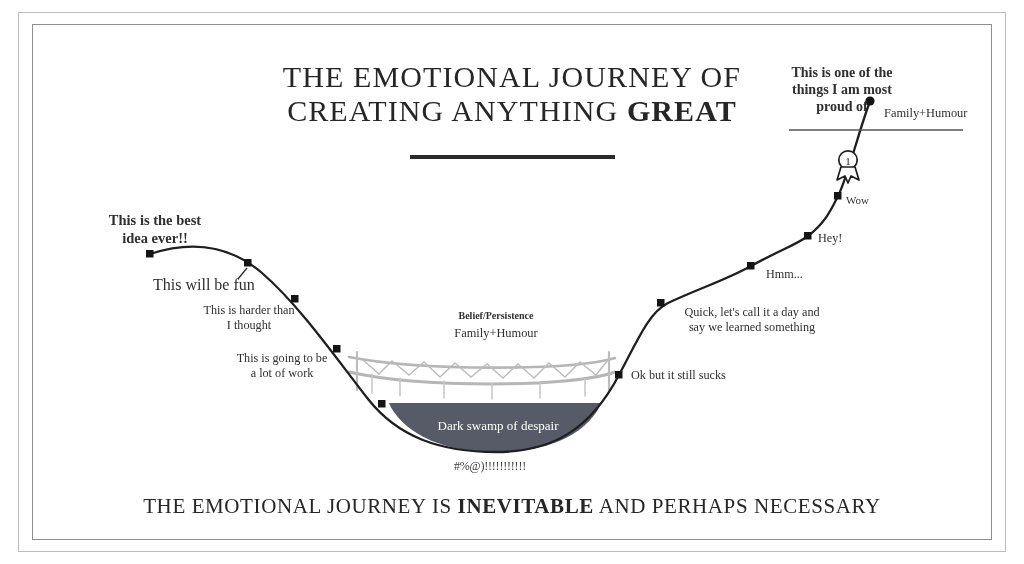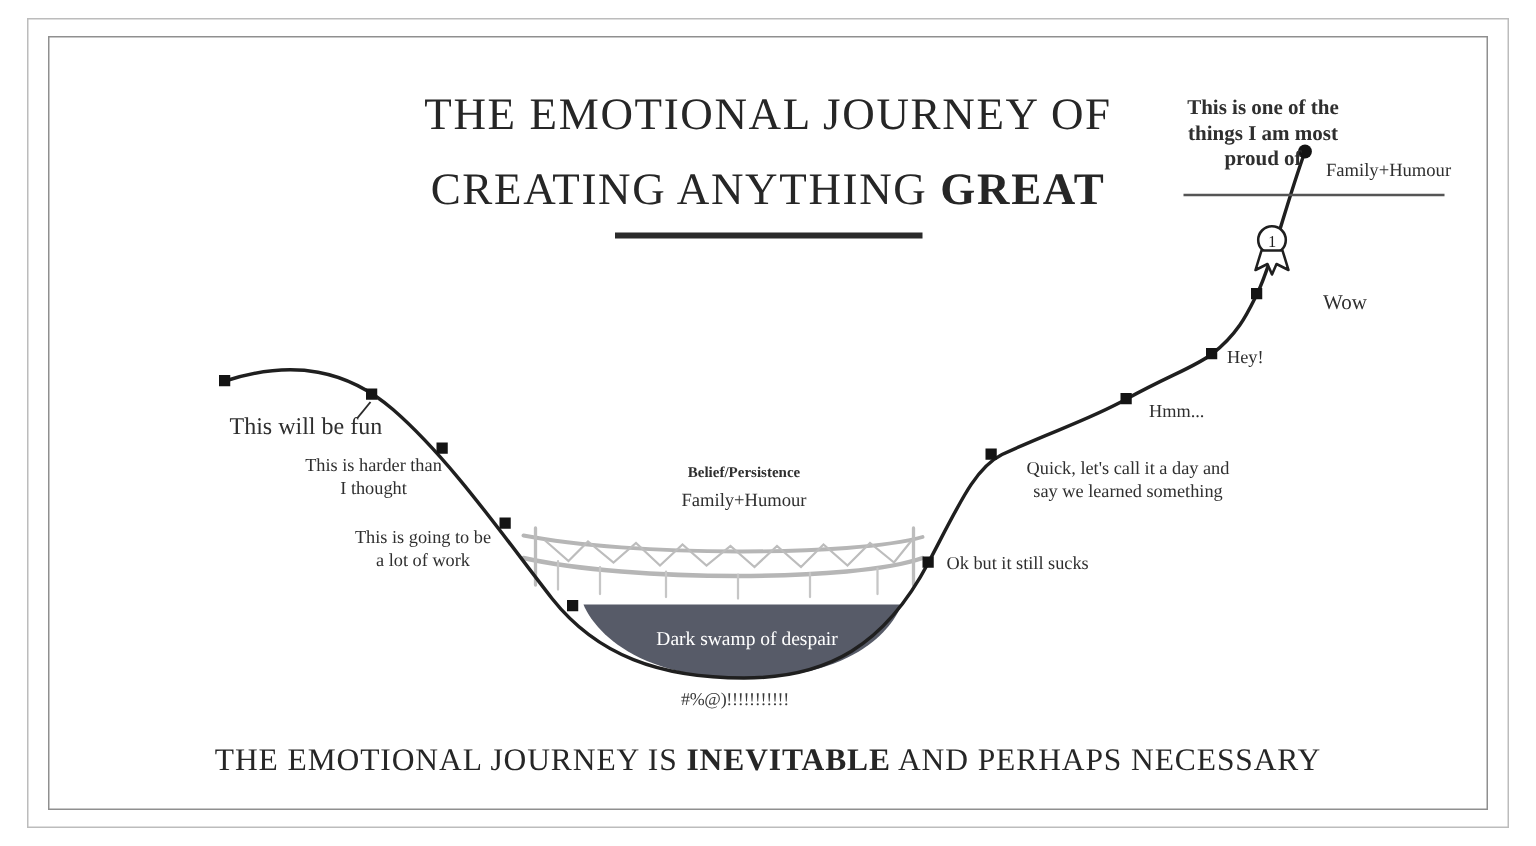--- a/index.html
+++ b/index.html
@@ -48,21 +48,21 @@
   }
   .title{
     position:absolute;
     left:0;right:0;top:60px;
     text-align:center;
     font-size:30px;
     letter-spacing:1.1px;
     color:#262626;
     font-family:"Liberation Serif",serif;
   }
-  .title .l2{display:block;margin-top:16px;}
+  .title .l2{display:block;margin-top:0;}
   .title b{font-weight:bold;}
   .title-rule{
     position:absolute;
     left:410px;top:155px;
     width:205px;height:4px;
     background:#2b2b2b;
   }
   .tagline{
     position:absolute;
     left:0;right:0;top:494px;
@@ -78,21 +78,21 @@
     text-align:center;width:118px;
   }
   .lbl-fun{left:153px;top:275px;font-size:16px;}
   .lbl-harder{left:199px;top:303px;font-size:12.2px;text-align:center;width:100px;}
   .lbl-work{left:233px;top:351px;font-size:12.2px;text-align:center;width:98px;}
   .lbl-sucks{left:266px;top:405px;font-size:12.2px;text-align:center;width:112px;}
   .lbl-still{left:631px;top:368px;font-size:12.2px;}
   .lbl-quick{left:672px;top:305px;font-size:12.2px;text-align:center;width:160px;}
   .lbl-hmm{left:766px;top:267px;font-size:12.2px;}
   .lbl-hey{left:818px;top:231px;font-size:12.2px;text-align:right;}
-  .lbl-wow{left:846px;top:194px;font-size:14px;margin-left:36px;}
+  .lbl-wow{left:846px;top:194px;font-size:11px;}
   .lbl-proud{
     left:780px;top:44px;width:124px;
     font-size:14px;font-weight:bold;text-align:center;margin-top:20px;
   }
   .lbl-famhum-top{left:884px;top:106px;font-size:12.4px;}
   .lbl-belief{
     left:432px;top:310px;width:128px;
     font-size:10px;font-weight:bold;text-align:center;
   }
   .lbl-famhum-mid{
@@ -181,20 +181,22 @@
     </svg>
 
     <div class="title">
       <span>THE EMOTIONAL JOURNEY OF</span>
       <span class="l2">
         <span>CREATING ANYTHING </span><b>GREAT</b>
       </span>
     </div>
     <div class="title-rule"></div>
 
+    <div class="txt lbl-best">This is the best
+idea ever!!</div>
     <div class="txt lbl-proud">This is one of the
 things I am most
 proud of</div>
     <div class="txt lbl-famhum-top">Family+Humour</div>
 
     <div class="txt lbl-belief">Belief/Persistence</div>
     <div class="txt lbl-famhum-mid">Family+Humour</div>
 
     <div class="txt lbl-swamp">Dark swamp of despair</div>
     <div class="txt lbl-swear">#%@)!!!!!!!!!!!</div>

